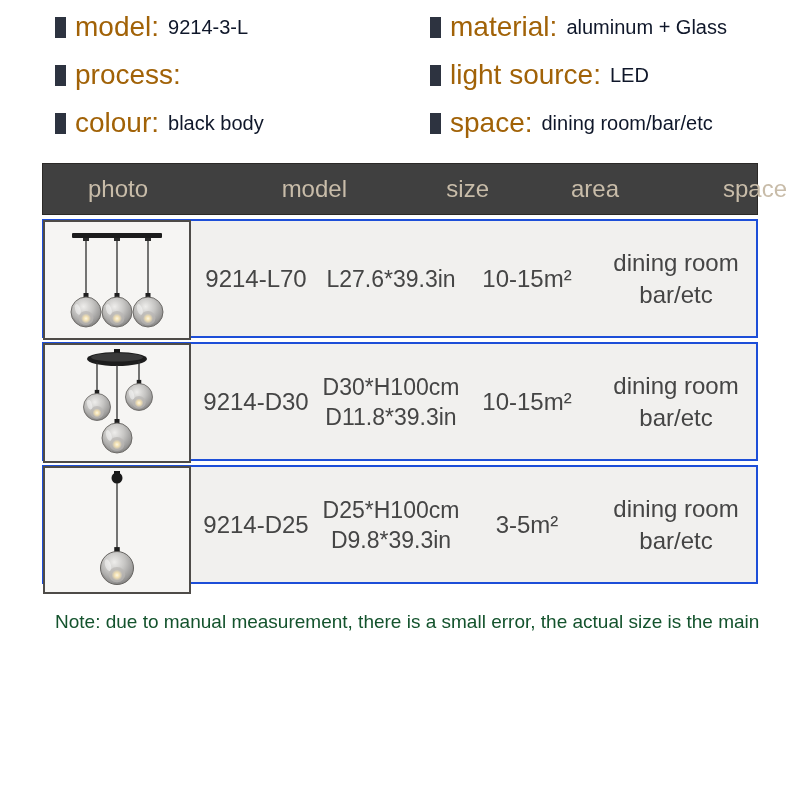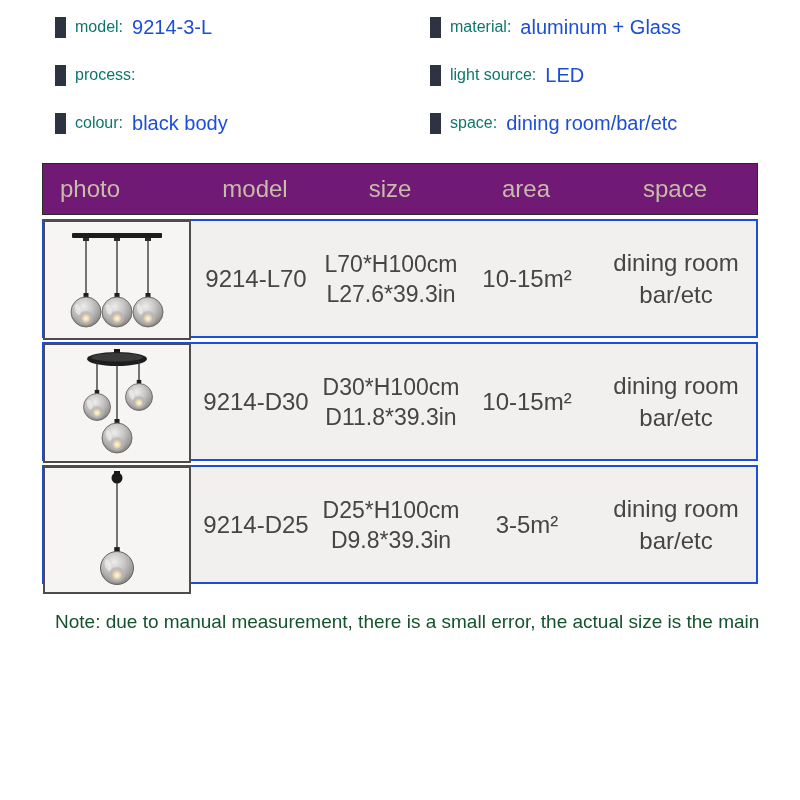--- a/index.html
+++ b/index.html
@@ -8,30 +8,30 @@
     font-family:"Liberation Sans","DejaVu Sans",sans-serif;color:#3a3a3a;
     overflow:hidden;
   }
   
   .specs{position:absolute;left:55px;top:14px;width:712px;display:flex;}
   .spec-col{display:flex;flex-direction:column;gap:22px;}
   .spec-col.left{width:375px;}
   .spec-col.right{flex:1;justify-content:flex-end;}
   .spec-item{display:flex;align-items:center;height:26px;}
   .bullet{width:11px;height:21px;background:#2d3340;margin-right:9px;flex:none;}
-  .spec-label{font-size:16px;color:#0f766e;margin-right:9px;white-space:nowrap;}
-  .spec-value{font-size:20px;color:#1d4ed8;white-space:nowrap;}
+  .spec-label{font-size:28px;color:#a16207;margin-right:9px;white-space:nowrap;}
+  .spec-value{font-size:20px;color:#0f172a;white-space:nowrap;}
   
   .spec-table{position:absolute;left:42px;top:163px;width:716px;}
   .thead{
     display:grid;grid-template-columns:148px 128px 142px 130px 168px;
-    background:#701a75;height:52px;align-items:center;
-    color:#c8bca9;font-size:24px;border:1px solid #2b2927;box-sizing:border-box;
-  }
-  .th{text-align:center;}
+    background:#404040;height:52px;align-items:center;
+    color:#c8bca9;font-size:24px;border:1px solid #2b2927;box-sizing:border-box;padding-left:28px;
+  }
+  .th{text-align:right;}
   .th.photo-h{text-align:left;padding-left:17px;}
   .trow{
     position:relative;margin-top:4px;height:119px;background:#f1f0ee;
     display:grid;grid-template-columns:148px 128px 142px 130px 168px;
     align-items:center;border:2px solid #1d4ed8;box-sizing:border-box;
   }
   .td{text-align:center;color:#454545;}
   .td-model{font-size:24px;}
   .td-size{font-size:23px;line-height:30px;}
   .td-area{font-size:24px;}
@@ -134,21 +134,20 @@
           <line x1="71" y1="17" x2="71" y2="70" stroke="#2d2d2d" stroke-width="1.3"></line>
           <line x1="102" y1="17" x2="102" y2="70" stroke="#2d2d2d" stroke-width="1.3"></line>
           <use href="#globe" transform="translate(40,89)"></use>
           <use href="#globe" transform="translate(71,89)"></use>
           <use href="#globe" transform="translate(102,89)"></use>
         </svg>
       </div>
     </div>
     <div class="td td-model">9214-L70</div>
     <div class="td td-size">
-      <div>L70*H100cm</div>
       <div>L27.6*39.3in</div>
     </div>
     <div class="td td-area">10-15m²</div>
     <div class="td td-space">
       <div>dining room</div>
       <div>bar/etc</div>
     </div>
   </div>
 
   <div class="trow">

